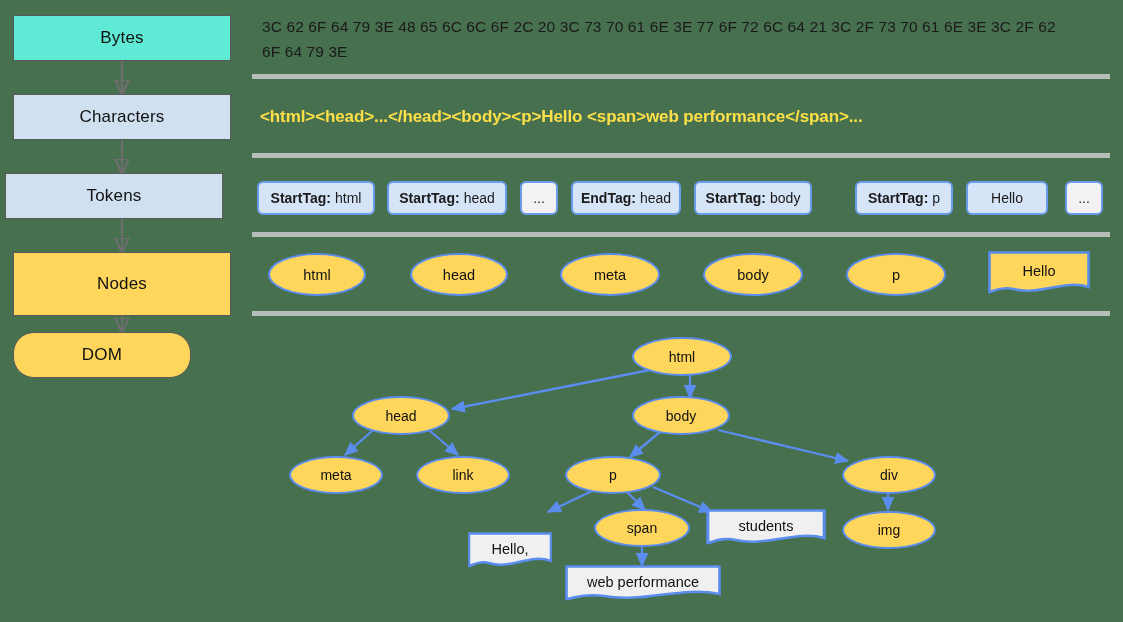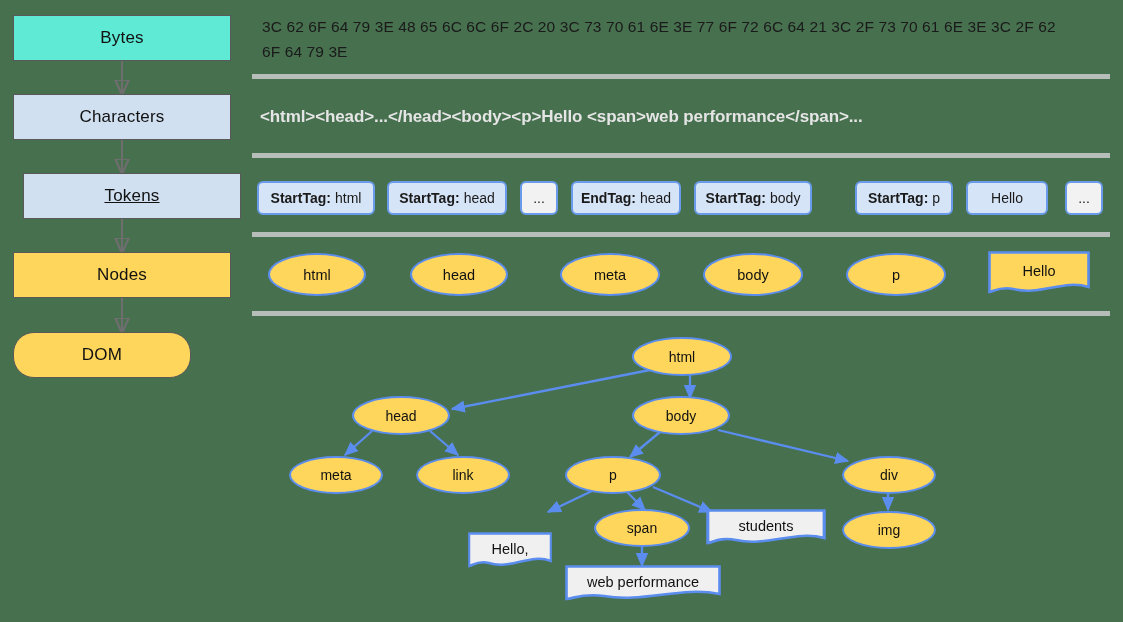--- a/index.html
+++ b/index.html
@@ -41,21 +41,21 @@
     position: absolute;
     color: #1a1a1a;
     font-size: 15.5px;
     line-height: 25px;
     letter-spacing: .1px;
     white-space: pre-wrap;
     width: 800px;
   }
   .chars-text {
     position: absolute;
-    color: #e5e5e5;
+    color: #fde047;
     font-size: 17px;
     font-weight: bold;
     letter-spacing: -.1px;
     white-space: nowrap;
   }
 
   
   .sep {
     position: absolute;
     left: 252px; width: 858px; height: 5px;
@@ -129,24 +129,24 @@
       <line x1="122" y1="298" x2="122" y2="331"></line>
     </g>
   </svg>
 
   <div class="stage-box green" style="left:13px;top:15px;width:218px;height:46px;">
     <span>Bytes</span>
   </div>
   <div class="stage-box blue" style="left:13px;top:94px;width:218px;height:46px;">
     <span>Characters</span>
   </div>
-  <div class="stage-box blue" style="left:23px;top:173px;width:218px;height:46px;text-decoration:underline;">
+  <div class="stage-box blue" style="left:5px;top:173px;width:218px;height:46px;">
     <span>Tokens</span>
   </div>
-  <div class="stage-box yellow" style="left:13px;top:252px;width:218px;height:46px;">
+  <div class="stage-box yellow" style="left:13px;top:252px;width:218px;height:64px;">
     <span>Nodes</span>
   </div>
   <div class="stage-box yellow" style="left:13px;top:332px;width:178px;height:46px;border-radius:21px;">
     <span>DOM</span>
   </div>
 
   <div class="hex-text" style="left:262px;top:14px;">3C 62 6F 64 79 3E 48 65 6C 6C 6F 2C 20 3C 73 70 61 6E 3E 77 6F 72 6C 64 21 3C 2F 73 70 61 6E 3E 3C 2F 62 6F 64 79 3E</div>
 
   <div class="sep" style="top:74px;"></div>
 

